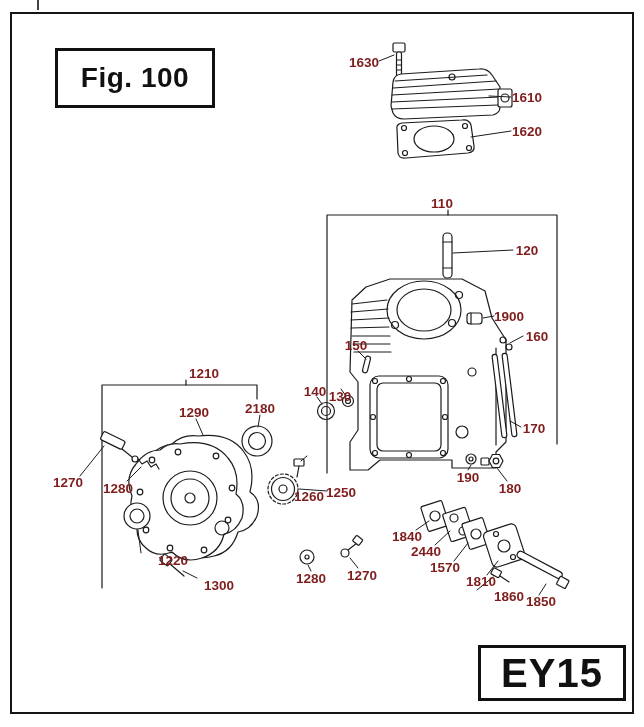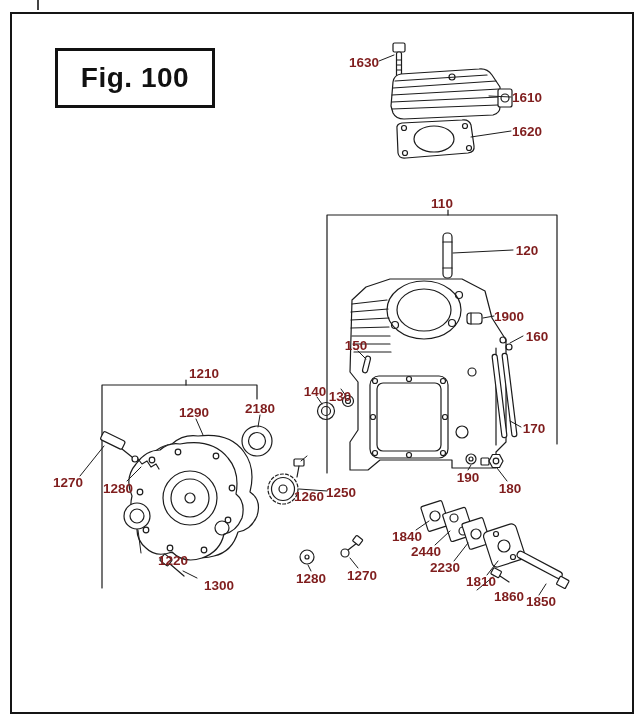--- a/index.html
+++ b/index.html
@@ -295,20 +295,23 @@
         <line x1="477" y1="590" x2="493" y2="577"></line>
         <line x1="539" y1="595" x2="546" y2="584"></line>
       </g>
     </g>
   </svg>
 
   <div class="fig-box">
     <span>Fig. 100</span>
   </div>
 
+  <div class="model-box">
+    <span>EY15</span>
+  </div>
 
   <div class="labels-layer">
       <span class="part-label" style="left: 364px; top: 62px;">1630</span>
       <span class="part-label" style="left: 527px; top: 97px;">1610</span>
       <span class="part-label" style="left: 527px; top: 131px;">1620</span>
       <span class="part-label" style="left: 442px; top: 203px;">110</span>
       <span class="part-label" style="left: 527px; top: 250px;">120</span>
       <span class="part-label" style="left: 509px; top: 316px;">1900</span>
       <span class="part-label" style="left: 537px; top: 336px;">160</span>
       <span class="part-label" style="left: 356px; top: 345px;">150</span>
@@ -323,19 +326,19 @@
       <span class="part-label" style="left: 68px; top: 482px;">1270</span>
       <span class="part-label" style="left: 118px; top: 488px;">1280</span>
       <span class="part-label" style="left: 143px; top: 560px; margin-left: 30px;">1220</span>
       <span class="part-label" style="left: 219px; top: 585px;">1300</span>
       <span class="part-label" style="left: 311px; top: 578px;">1280</span>
       <span class="part-label" style="left: 362px; top: 575px;">1270</span>
       <span class="part-label" style="left: 468px; top: 477px;">190</span>
       <span class="part-label" style="left: 510px; top: 488px;">180</span>
       <span class="part-label" style="left: 407px; top: 536px;">1840</span>
       <span class="part-label" style="left: 426px; top: 551px;">2440</span>
-      <span class="part-label" style="left: 445px; top: 567px;">2230</span>
+      <span class="part-label" style="left: 445px; top: 567px;">1570</span>
       <span class="part-label" style="left: 481px; top: 581px;">1810</span>
       <span class="part-label" style="left: 469px; top: 596px; margin-left: 40px;">1860</span>
       <span class="part-label" style="left: 541px; top: 601px;">1850</span>
     </div>
 
 </div>
 
 </body></html>

